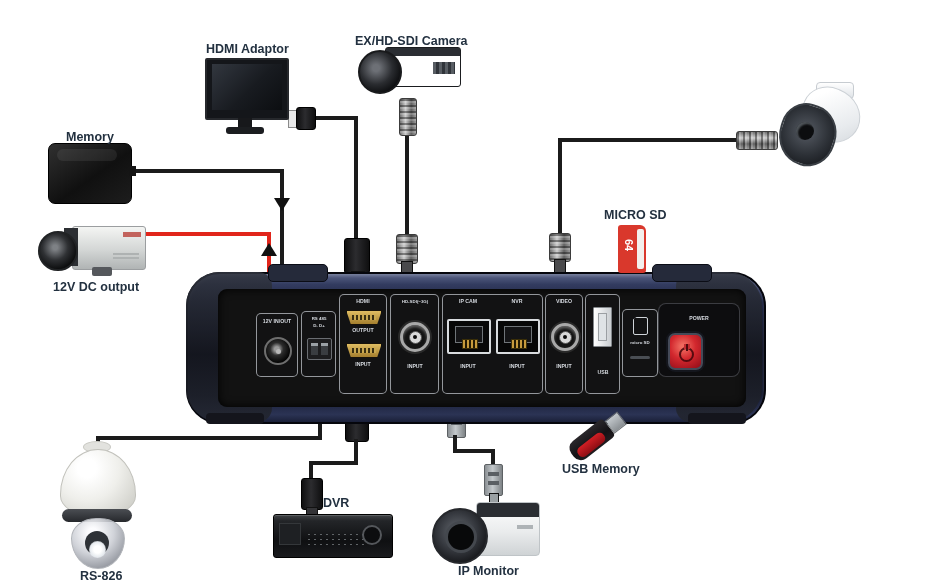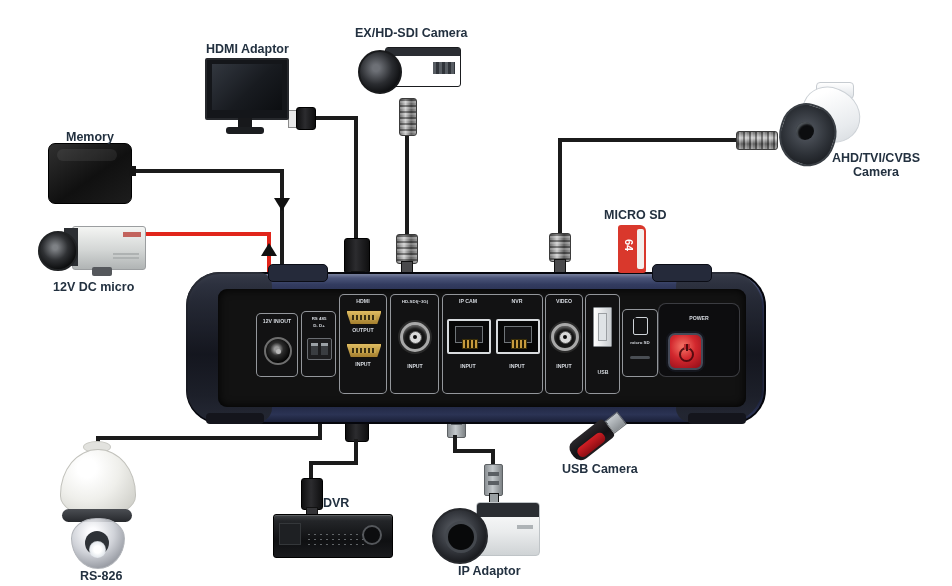--- a/index.html
+++ b/index.html
@@ -282,26 +282,22 @@
 
   <div class="part" style="left:560px;top:405px;width:74px;height:62px;">
     <div style="position:absolute;left:6px;top:20px;width:62px;height:22px;transform:rotate(-38deg);transform-origin:50% 50%;">
       <div style="position:absolute;left:0;top:0;width:46px;height:22px;background:linear-gradient(180deg,#2a272b,#141215 60%,#201d20);border-radius:9px 4px 4px 9px;"></div>
       <div style="position:absolute;left:5px;top:9px;width:32px;height:11px;background:linear-gradient(180deg,#d01f24,#8d0e14);border-radius:5px;"></div>
       <div style="position:absolute;left:46px;top:4px;width:14px;height:14px;background:linear-gradient(180deg,#c3c8cc,#8a8f93);border:1px solid #6a6e72;"></div>
     </div>
   </div>
 
   <div class="lbl" style="left:206px;top:42px;">HDMI Adaptor</div>
-  <div class="lbl" style="left:355px;top:26px;">EX/HD-SDI Camera</div>
-  <div class="lbl" style="left:828px;top:151px;width:96px;text-align:center;">
-    <div>AHD/TVI/CVBS</div>
-    <div>Camera</div>
-  </div>
+  <div class="lbl" style="left:355px;top:34px;">EX/HD-SDI Camera</div>
   <div class="lbl" style="left:66px;top:130px;">Memory</div>
-  <div class="lbl" style="left:53px;top:280px;">12V DC micro</div>
+  <div class="lbl" style="left:53px;top:280px;">12V DC output</div>
   <div class="lbl" style="left:604px;top:208px;">MICRO SD</div>
   <div class="lbl" style="left:80px;top:569px;">RS-826</div>
   <div class="lbl" style="left:323px;top:496px;">DVR</div>
-  <div class="lbl" style="left:458px;top:564px;">IP Adaptor</div>
-  <div class="lbl" style="left:562px;top:462px;">USB Camera</div>
+  <div class="lbl" style="left:458px;top:564px;">IP Monitor</div>
+  <div class="lbl" style="left:562px;top:462px;">USB Memory</div>
 
 </div>
 
 </body></html>

